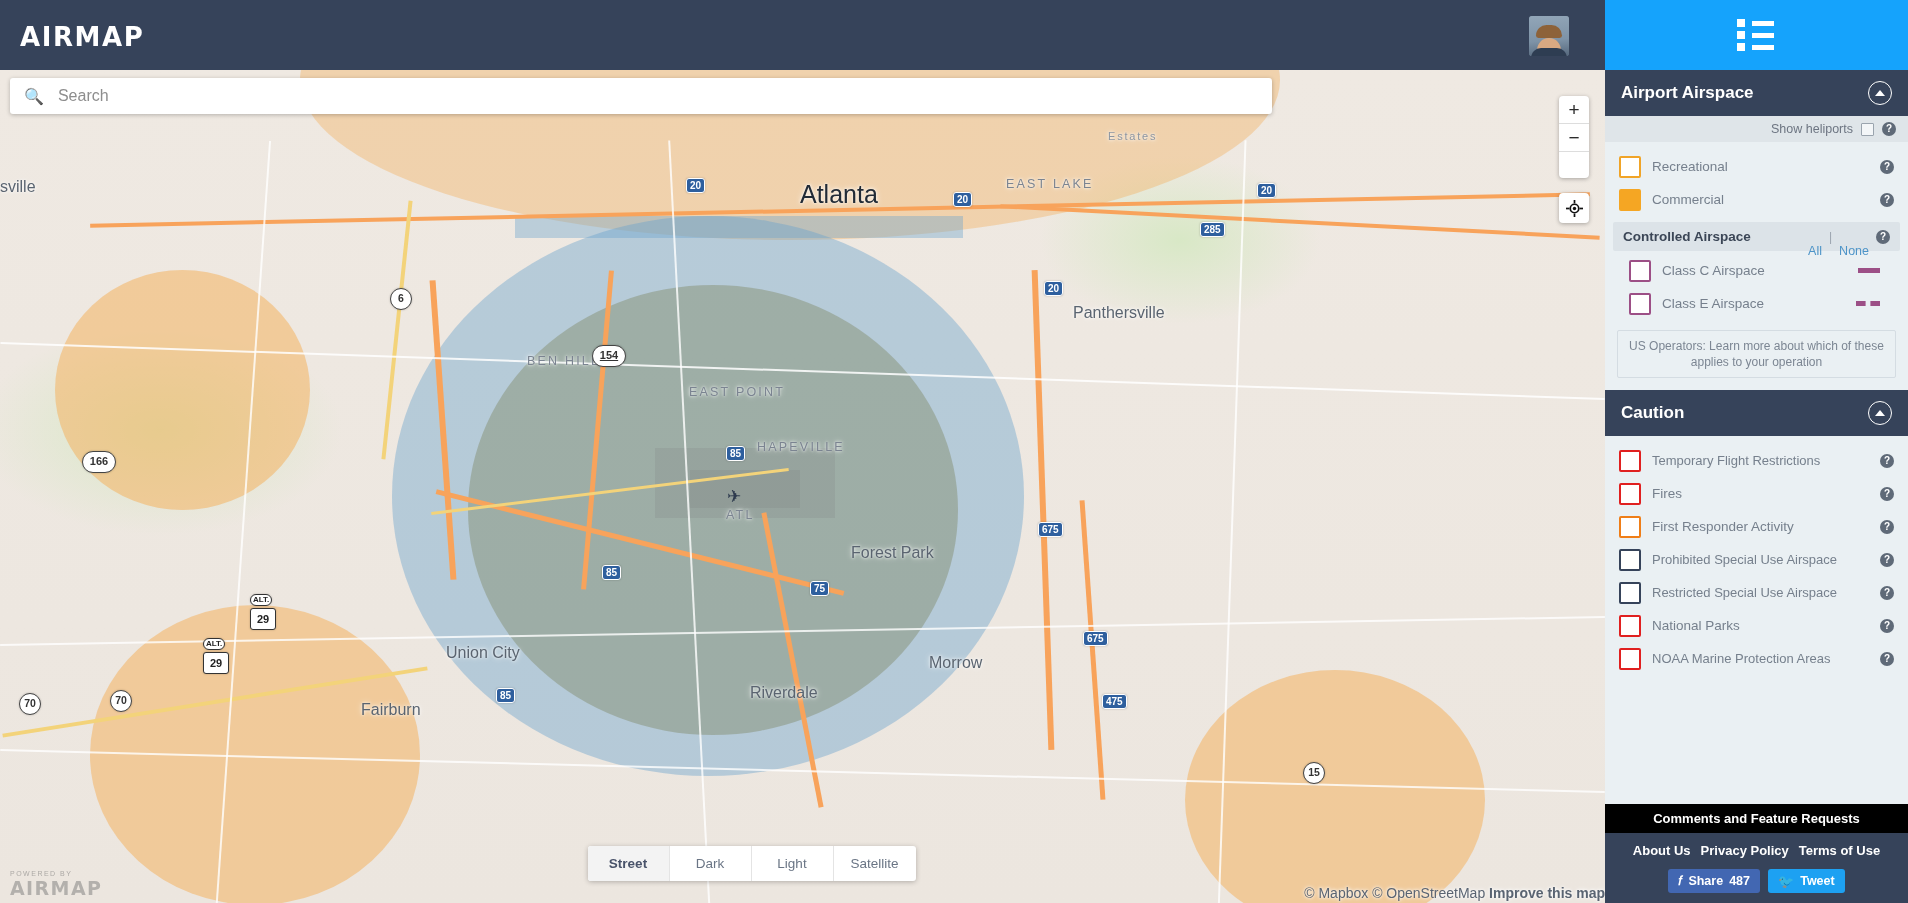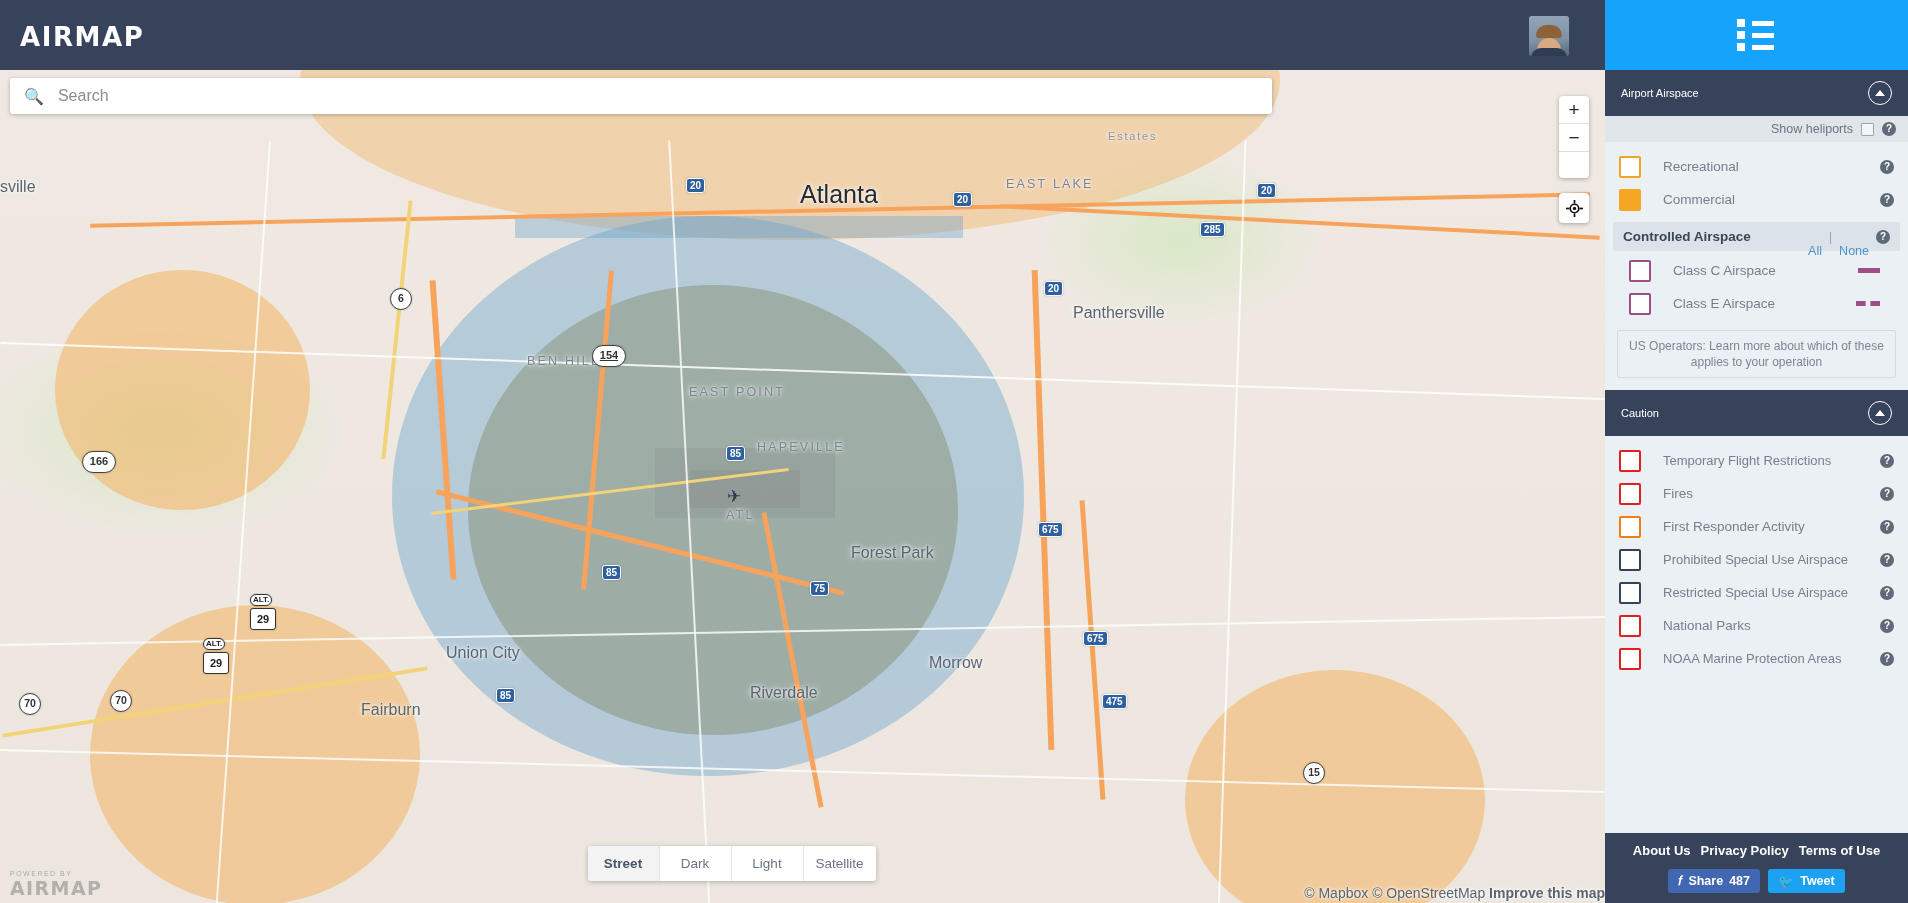--- a/index.html
+++ b/index.html
@@ -170,21 +170,21 @@
     display: flex; align-items: center; justify-content: center;
   }
 
   
   #styleswitch {
     position: absolute; left: 50%; margin-left: -215px; bottom: 22px;
     display: flex; background: #fff; border-radius: 3px;
     box-shadow: 0 1px 5px rgba(0,0,0,0.25); z-index: 30; overflow: hidden;
   }
   #styleswitch .sw {
-    width: 72px; text-align: center; padding: 10px 0; font-size: 13.5px;
+    width: 82px; text-align: center; padding: 10px 0; font-size: 13.5px;
     color: #6a7585; border-right: 1px solid #e4e4e4; cursor: pointer;
   }
   #styleswitch .sw:last-child { border-right: 0; }
   #styleswitch .sw.active { background: #f3f3f3; color: #49536a; font-weight: bold; }
 
   #attrib {
     position: absolute; right: 0; bottom: 2px; z-index: 30;
     font-size: 14px; color: #5a6472;
     text-shadow: 0 0 3px #fff, 0 0 5px #fff;
     margin-top: 48px;
@@ -202,21 +202,21 @@
   
   #sidebar {
     position: absolute; right: 0; top: 70px; width: 303px; height: 833px;
     background: #eaf0f3; z-index: 50; overflow: hidden;
   }
   .sec-header {
     background: #36435a; color: #fff; height: 46px;
     display: flex; align-items: center; padding: 0 16px;
     justify-content: space-between;
   }
-  .sec-header .t { font-size: 11px; font-weight: normal; }
+  .sec-header .t { font-size: 17px; font-weight: bold; }
   .collapse-btn {
     width: 24px; height: 24px; border-radius: 50%; border: 1.5px solid #fff;
     display: flex; align-items: center; justify-content: center; cursor: pointer;
   }
   .collapse-btn .tri {
     width: 0; height: 0; border-left: 5px solid transparent;
     border-right: 5px solid transparent; border-bottom: 6px solid #fff;
   }
   .heliports-row {
     background: #dfe5e9; height: 26px; display: flex; align-items: center;
@@ -227,21 +227,21 @@
     width: 13px; height: 13px; border: 1px solid #9aa4ae; background: #f3f6f8;
     border-radius: 1px; cursor: pointer; flex: 0 0 auto;
   }
   .q {
     width: 14px; height: 14px; border-radius: 50%; background: #5f6a78;
     color: #fff; font-size: 10px; line-height: 14px; text-align: center;
     font-weight: bold; cursor: pointer; flex: 0 0 auto;
   }
 
   .layer-row {
-    display: flex; align-items: center; padding: 0 14px; height: 33px; gap: 22px;
+    display: flex; align-items: center; padding: 0 14px; height: 33px; gap: 11px;
   }
   .swatch {
     width: 22px; height: 22px; border-radius: 2px; flex: 0 0 auto;
     cursor: pointer; background: #f4f7f9;
   }
   .layer-row .name { flex: 1; font-size: 13.5px; color: #76808d; }
   .layer-row .name.tight { font-size: 13px; }
 
   .sub-header {
     background: #dce3e8; margin: 6px 8px 3px 8px; border-radius: 2px;
@@ -517,20 +517,21 @@
           <div class="name">National Parks</div>
           <div class="q">?</div>
         </div>
         <div class="layer-row">
           <div class="swatch" style="background: rgb(255, 255, 255); border: 2px solid rgb(224, 32, 32);"></div>
           <div class="name tight">NOAA Marine Protection Areas</div>
           <div class="q">?</div>
         </div>
       </div>
     <div id="sb-footer">
+      <div id="comments-bar">Comments and Feature Requests</div>
       <div id="footer-links"><a>About Us</a><a>Privacy Policy</a><a>Terms of Use</a></div>
       <div id="share-row">
         <div class="sbtn fb">
           <span class="gl">𝑓</span>
           <span>Share</span>
           <span>487</span>
         </div>
         <div class="sbtn tw">
           <span class="gl">🐦</span>
           <span>Tweet</span>

